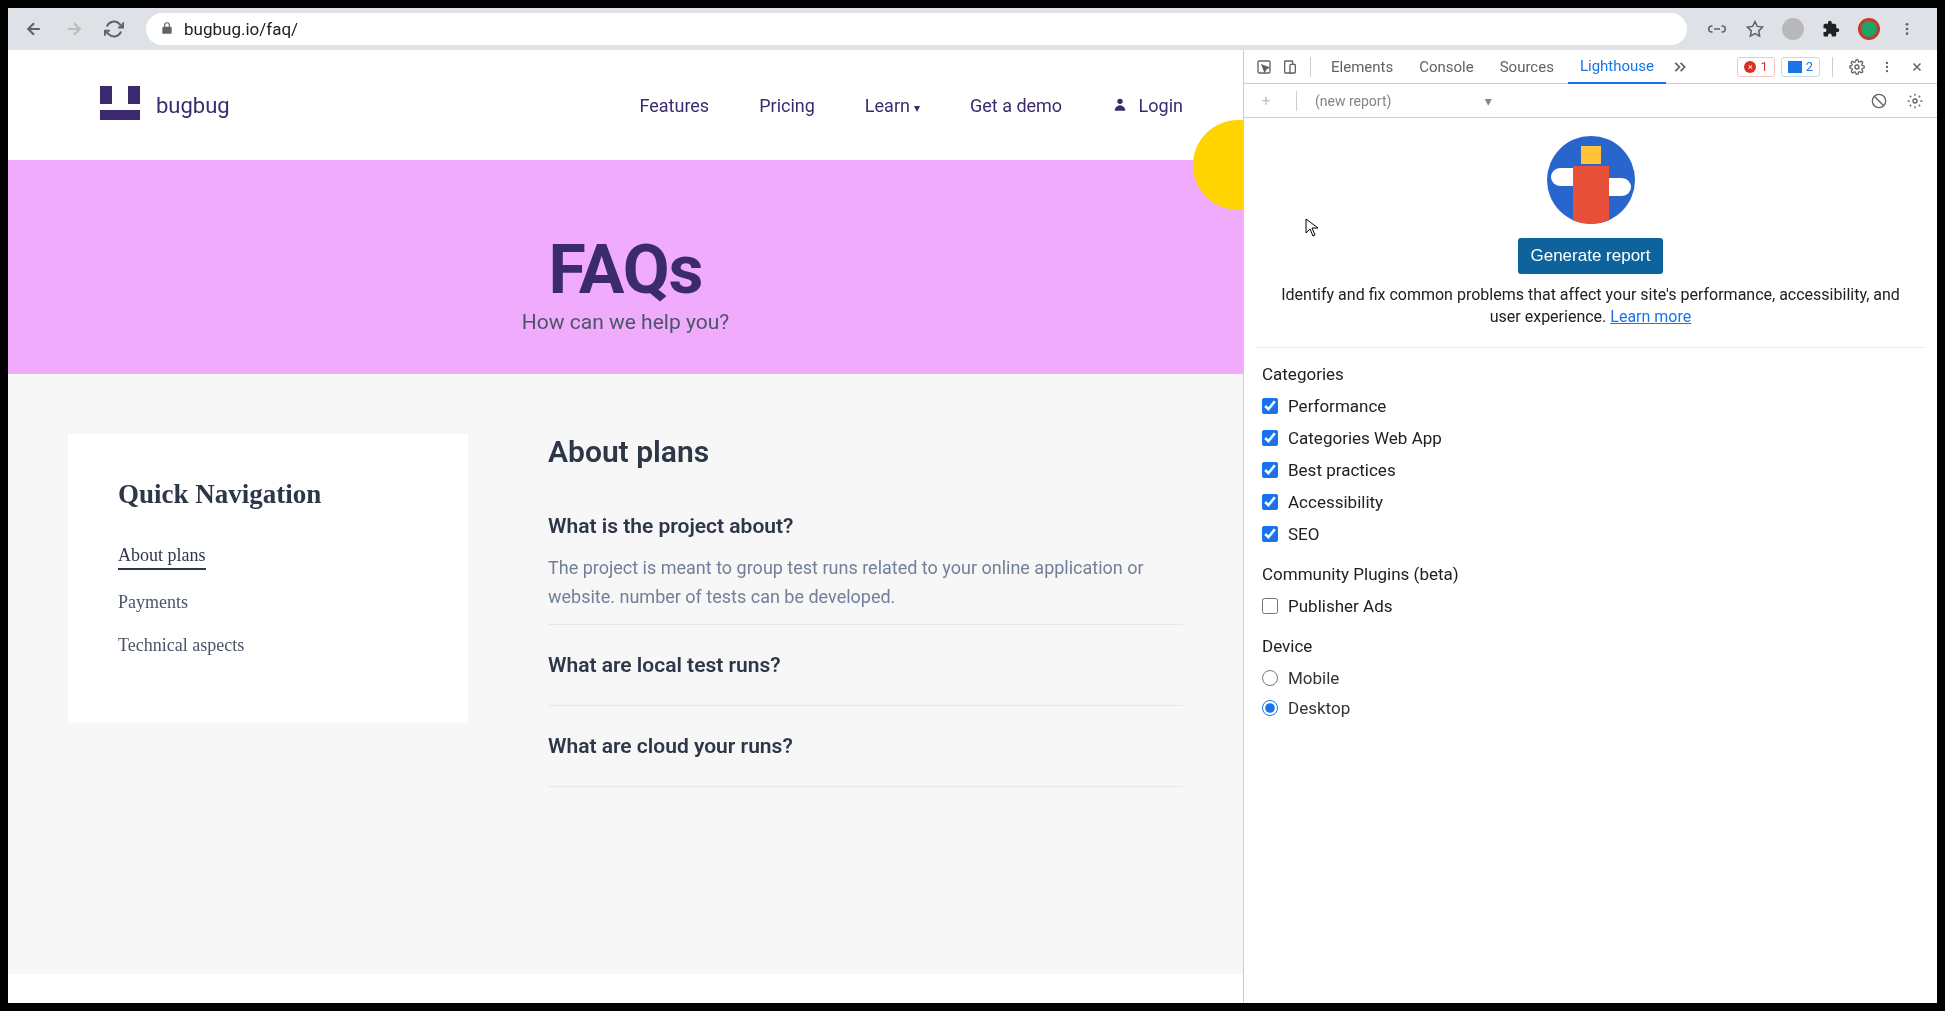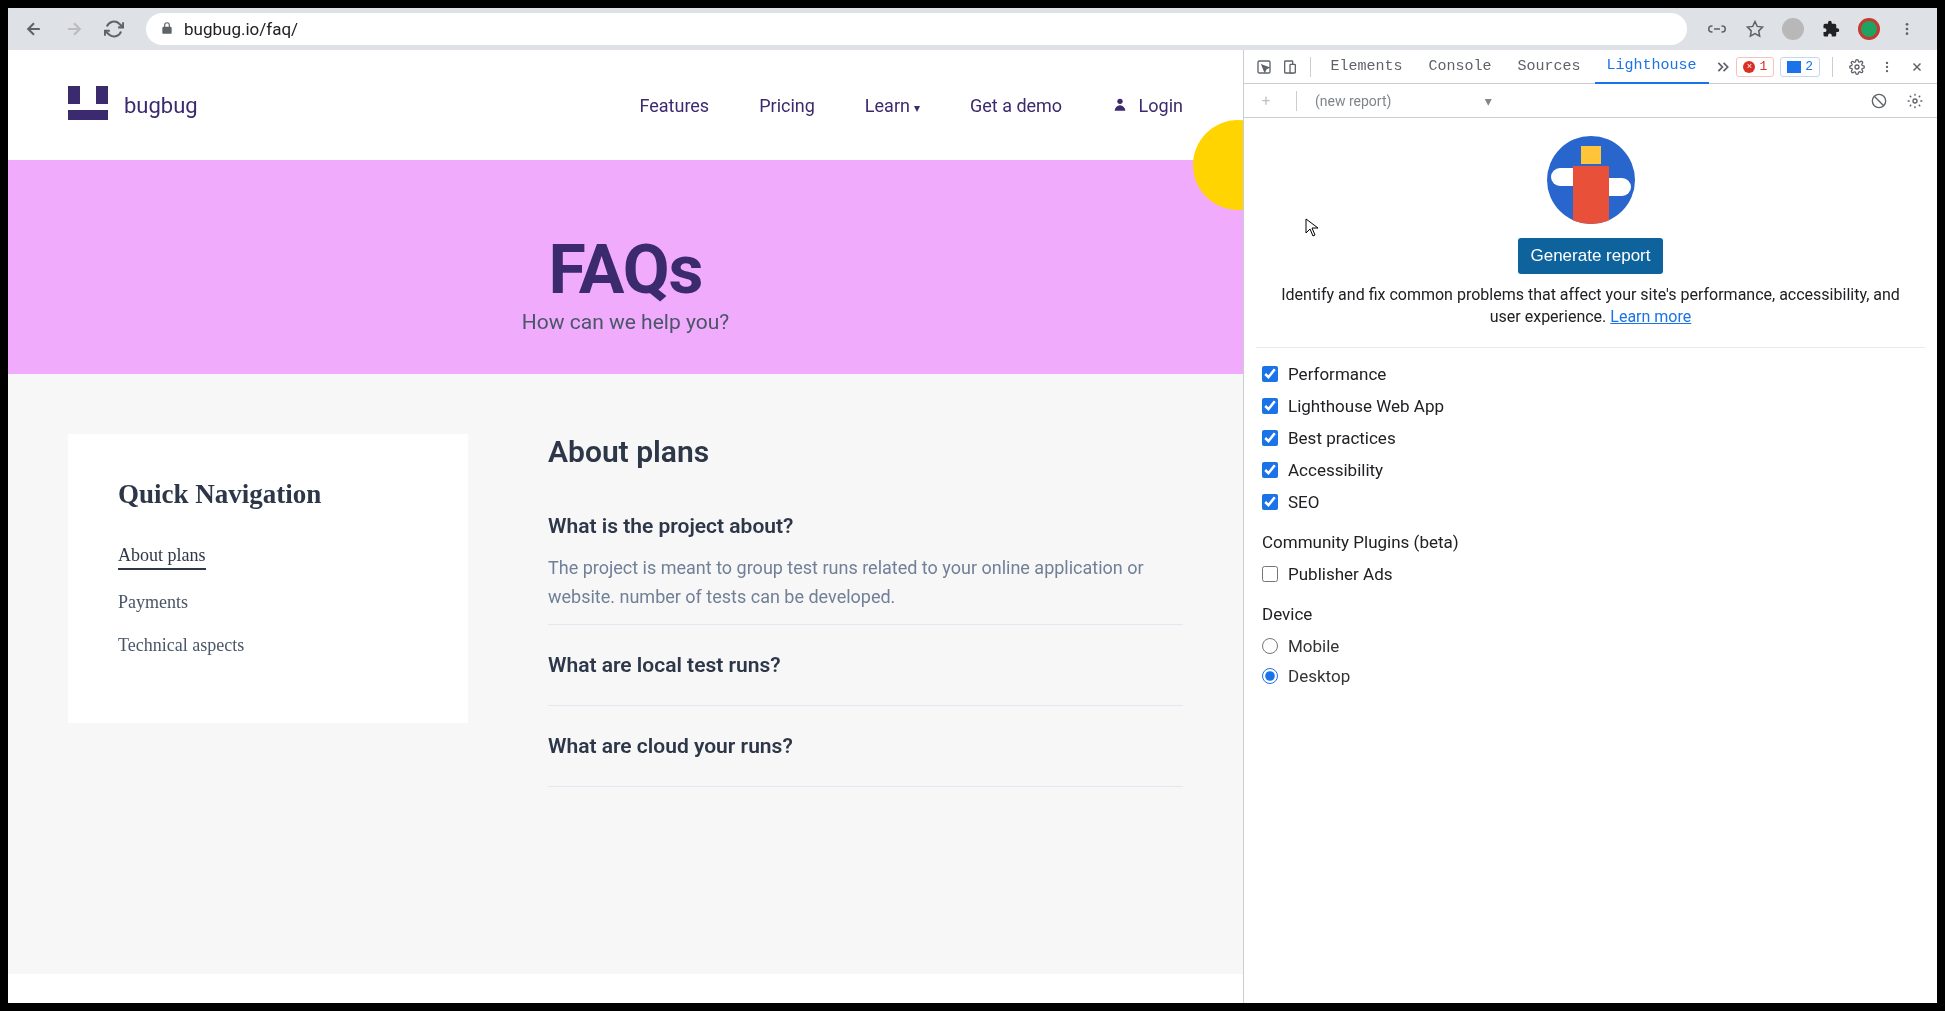--- a/index.html
+++ b/index.html
@@ -76,20 +76,21 @@
       position: relative;
       overflow: hidden;
     }
     .site-header {
       height: 110px;
       display: flex;
       align-items: center;
       padding: 0 60px;
       background: #fff;
       position: relative;
+      margin-left: 32px;
     }
     .logo {
       display: flex;
       align-items: center;
       gap: 10px;
       color: #3c2a6e;
       font-size: 22px;
       font-weight: 400;
     }
     .logo-mark {
@@ -218,21 +219,20 @@
       font-size: 15px;
       color: #333;
     }
     .dt-tabs {
       height: 34px;
       border-bottom: 1px solid #cacdd1;
       display: flex;
       align-items: center;
       padding: 0 8px;
       gap: 2px;
-      font-family: Liberation Mono, monospace;
     }
     .dt-tab-icon {
       width: 24px; height: 24px;
       display: flex; align-items: center; justify-content: center;
       color: #5f6368;
     }
     .dt-divider {
       width: 1px; height: 20px; background: #cacdd1; margin: 0 6px;
     }
     .dt-tab {
@@ -584,27 +584,28 @@
         <div class="lh-cloud r"></div>
         <div class="lh-tower"></div>
         <div class="lh-top"></div>
       </div>
       <button class="gen-btn">Generate report</button>
       <div class="lh-desc">
         <span>Identify and fix common problems that affect your site's performance, accessibility, and user experience. </span><span class="lh-link">Learn more</span>
       </div>
 
       <div class="lh-section">
+        <div class="lh-section-title">Categories</div>
         <label class="lh-check">
             <input type="checkbox" checked="" style="">
             <span>Performance</span>
           </label>
         <label class="lh-check">
             <input type="checkbox" checked="" style="">
-            <span>Lighthouse Web App</span>
+            <span>Categories Web App</span>
           </label>
         <label class="lh-check">
             <input type="checkbox" checked="" style="">
             <span>Best practices</span>
           </label>
         <label class="lh-check">
             <input type="checkbox" checked="" style="">
             <span>Accessibility</span>
           </label>
         <label class="lh-check">

